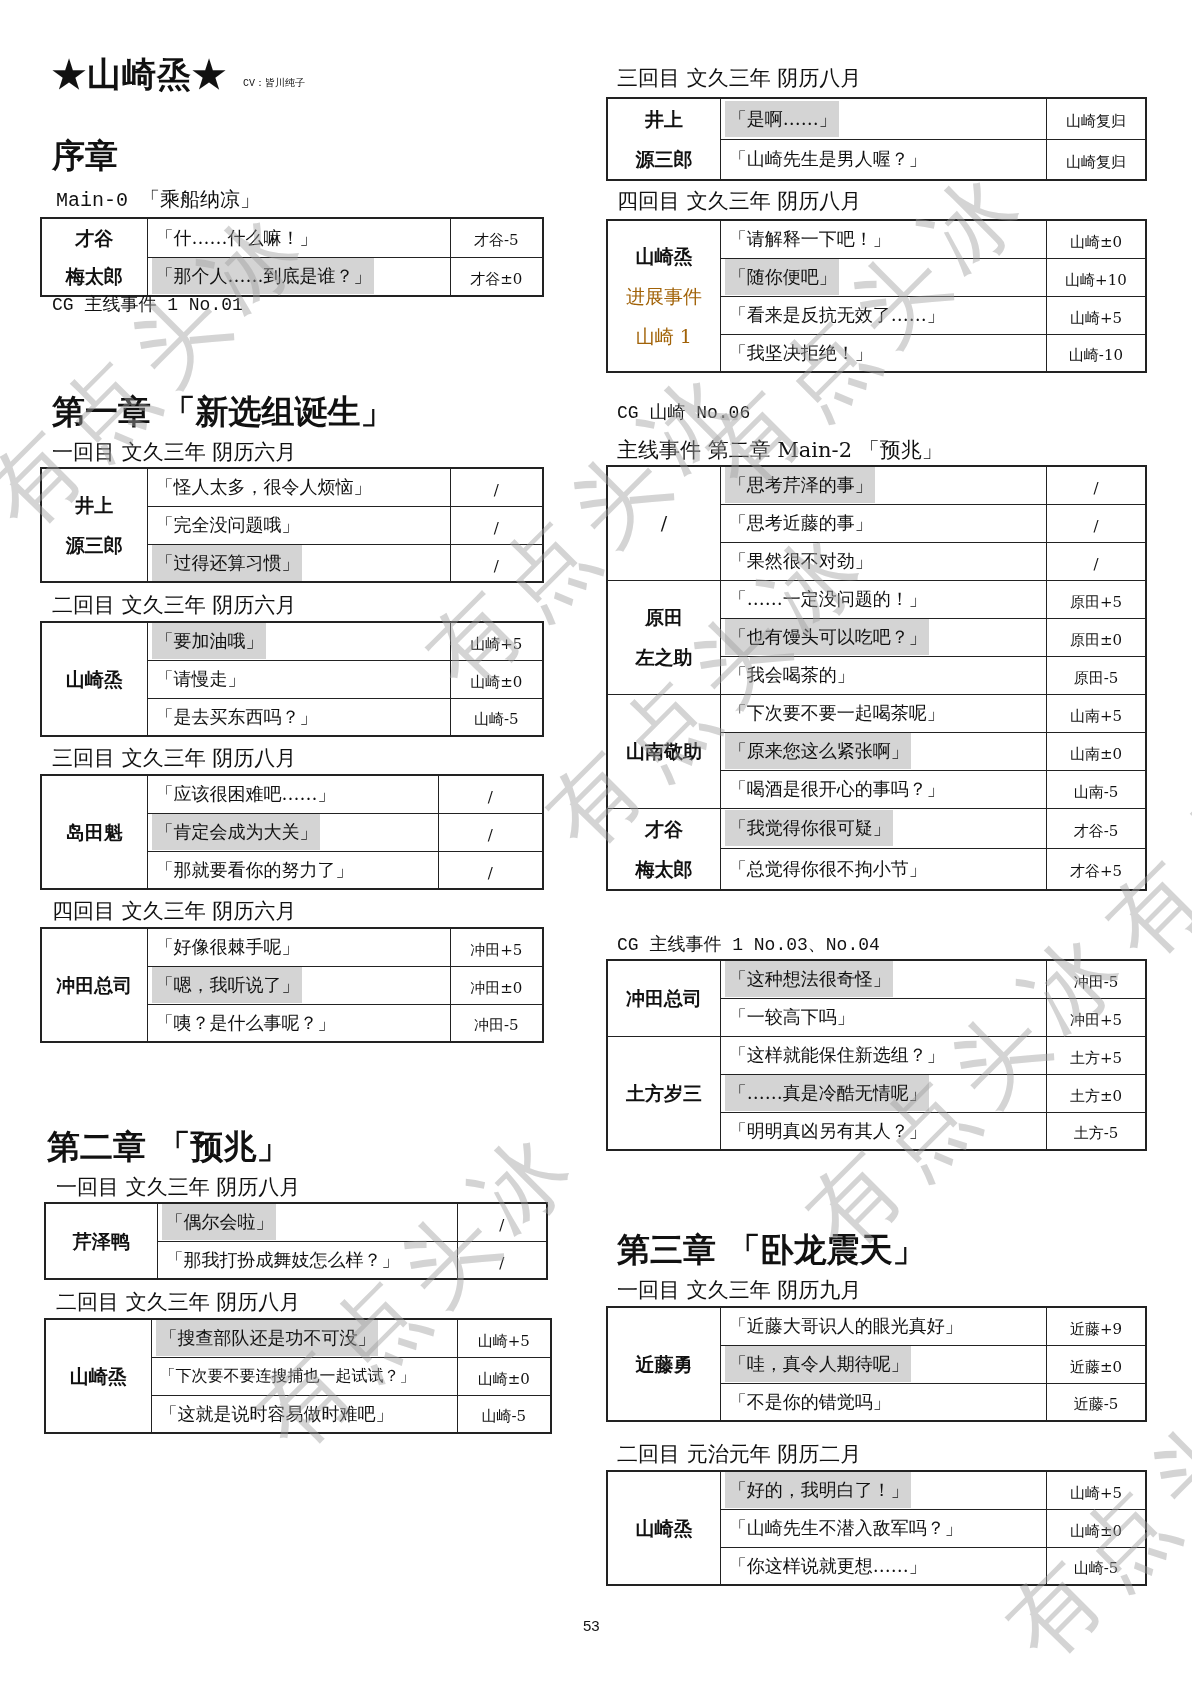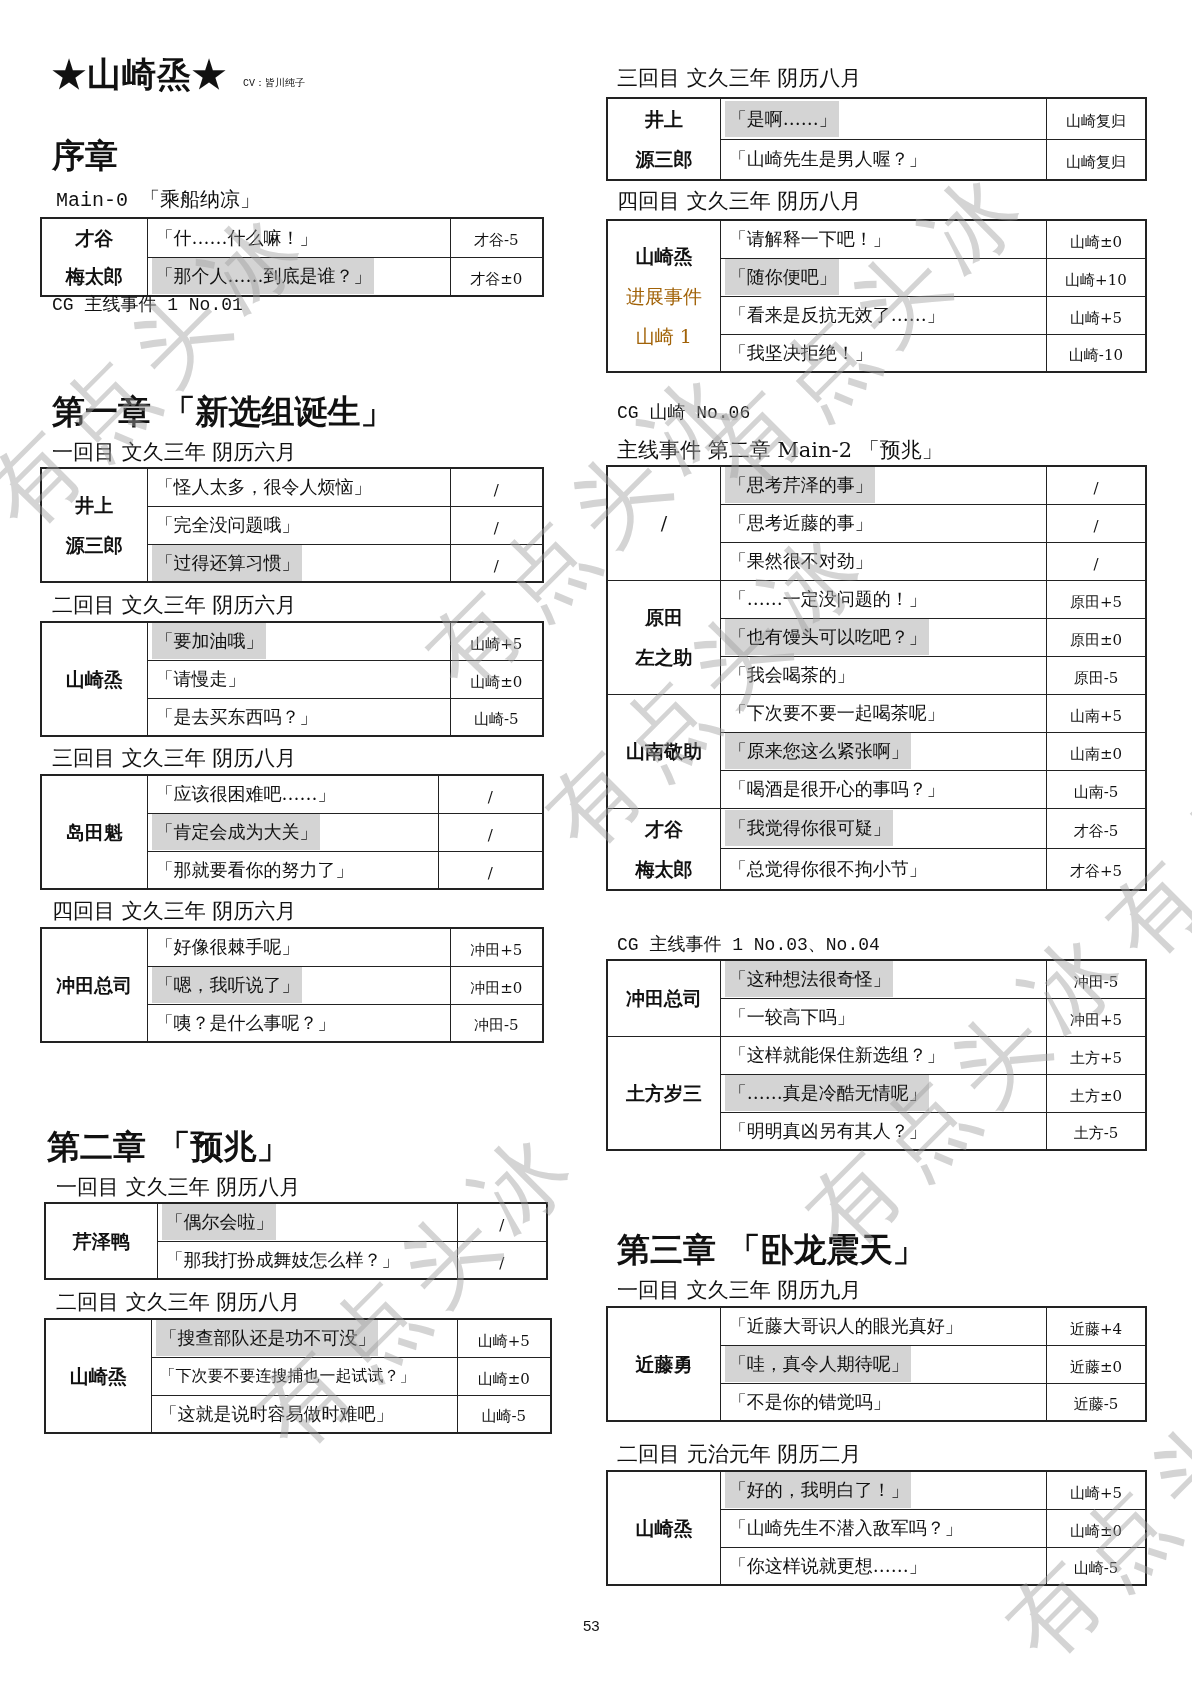--- a/index.html
+++ b/index.html
@@ -355,21 +355,21 @@
 <table class="ct" style="left:606px;top:1306px;width:541px;">
   <colgroup>
       <col style="width:108px">
       <col style="width:311px">
       <col style="width:95px">
     </colgroup>
   <tbody>
       <tr>
         <td class="name" rowspan="3">近藤勇</td>
     <td class="opt"><span>「近藤大哥识人的眼光真好」</span></td>
-    <td class="val">近藤+4</td>
+    <td class="val">近藤+9</td>
       </tr>
   <tr>
         <td class="opt"><span class="hl">「哇，真令人期待呢」</span></td>
     <td class="val">近藤±0</td>
       </tr>
   <tr>
         <td class="opt"><span>「不是你的错觉吗」</span></td>
     <td class="val">近藤-5</td>
       </tr>
 </tbody>

